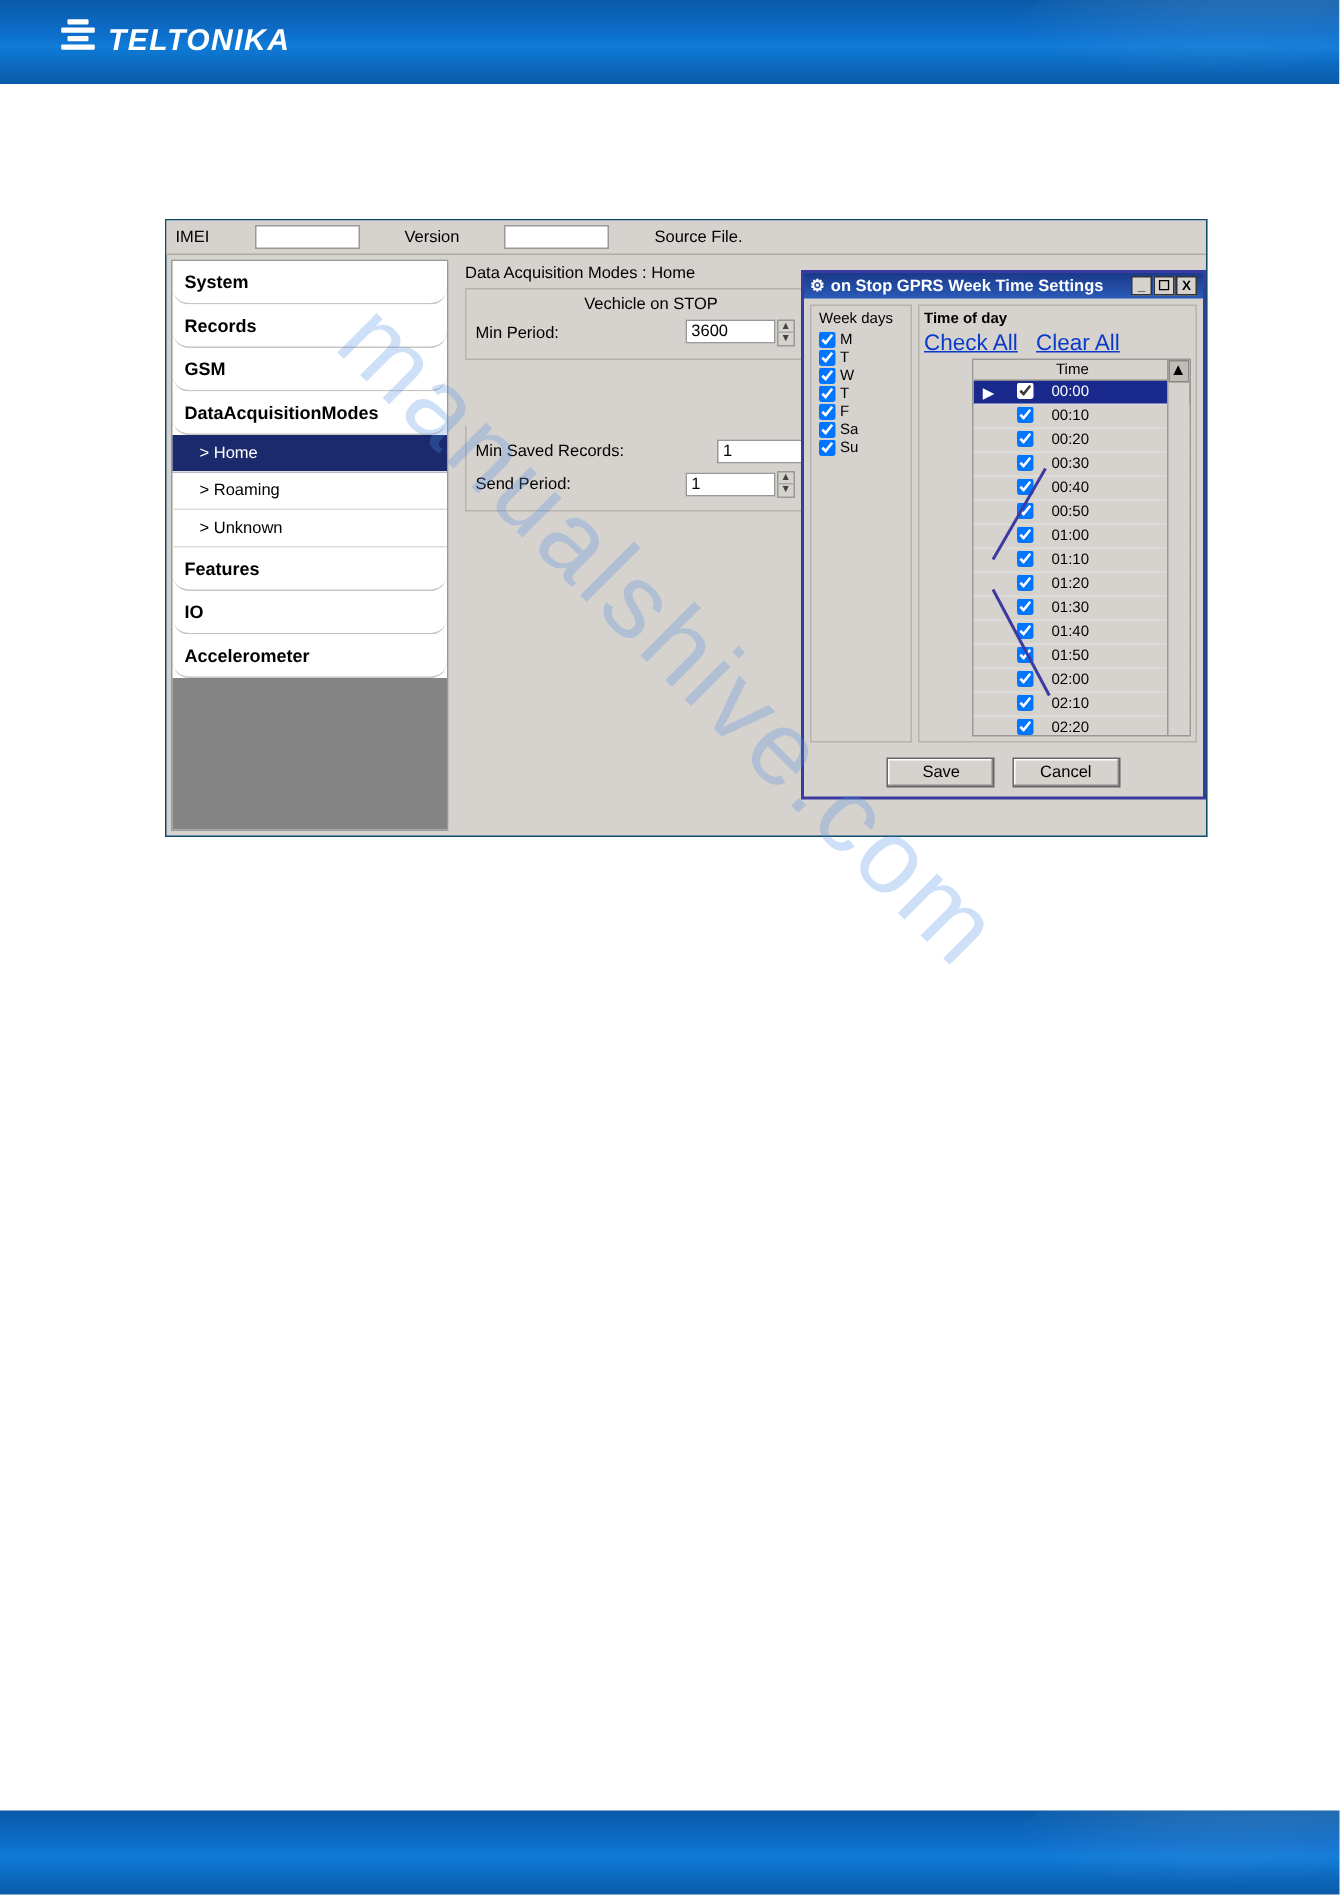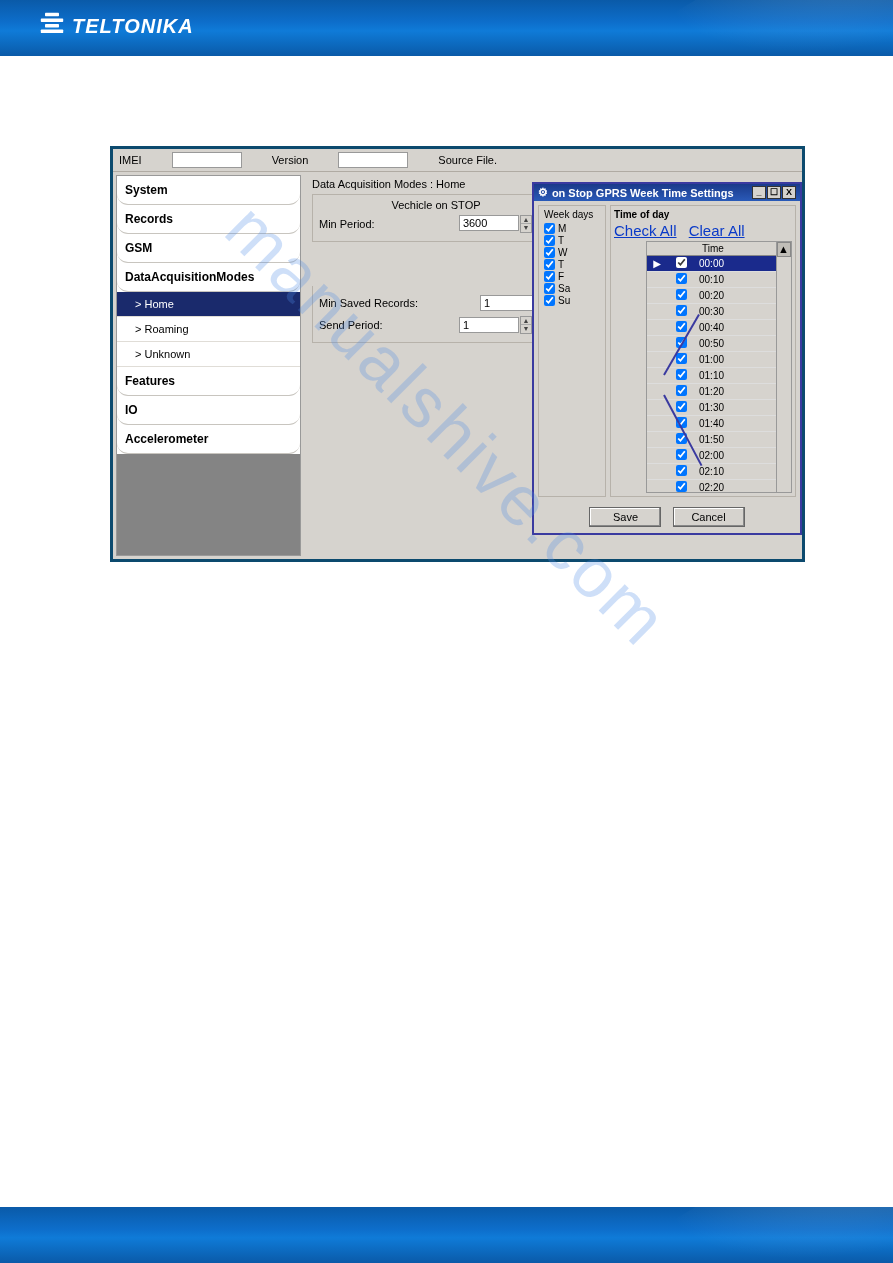--- a/index.html
+++ b/index.html
@@ -32,21 +32,21 @@
     padding:10px 0 0 38px;
   }
   .logo-icon svg { width:28px; height:28px; }
   .page { padding:0 20px 120px 20px; position:relative; }
   .footer { position:absolute; bottom:0; left:0; right:0; }
 
   
   .shot {
     margin:90px 10px 0 90px;
     width:695px;
-    border:3px solid #0c4a6e;
+    border:1px solid #0c4a6e;
     background:#d6d3ce;
     position:relative;
   }
   .topbar {
     display:flex; align-items:center;
     gap:30px;
     padding:3px 6px;
     background:#d6d3ce;
     border-bottom:1px solid #b0aba3;
     font-size:11px;

